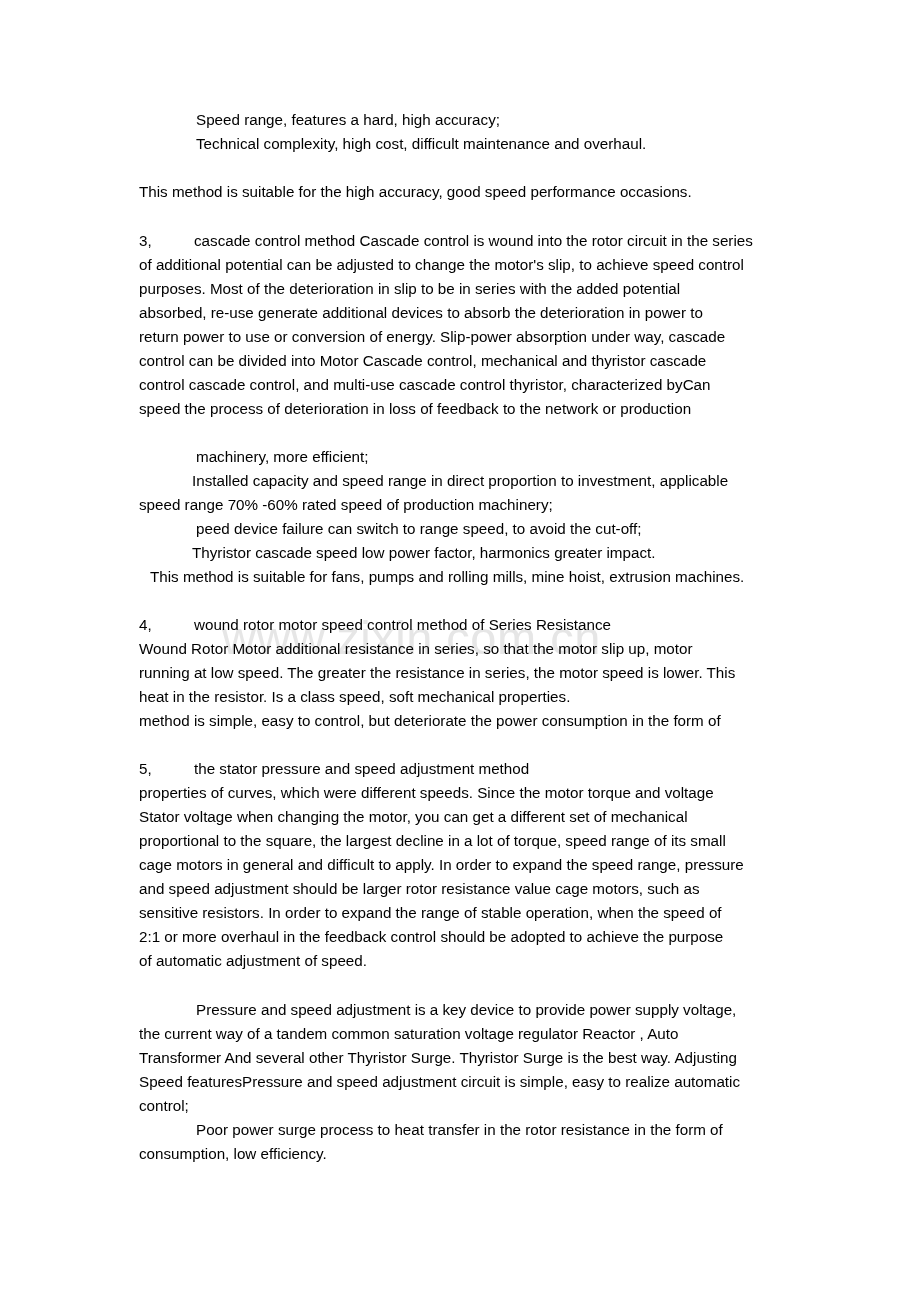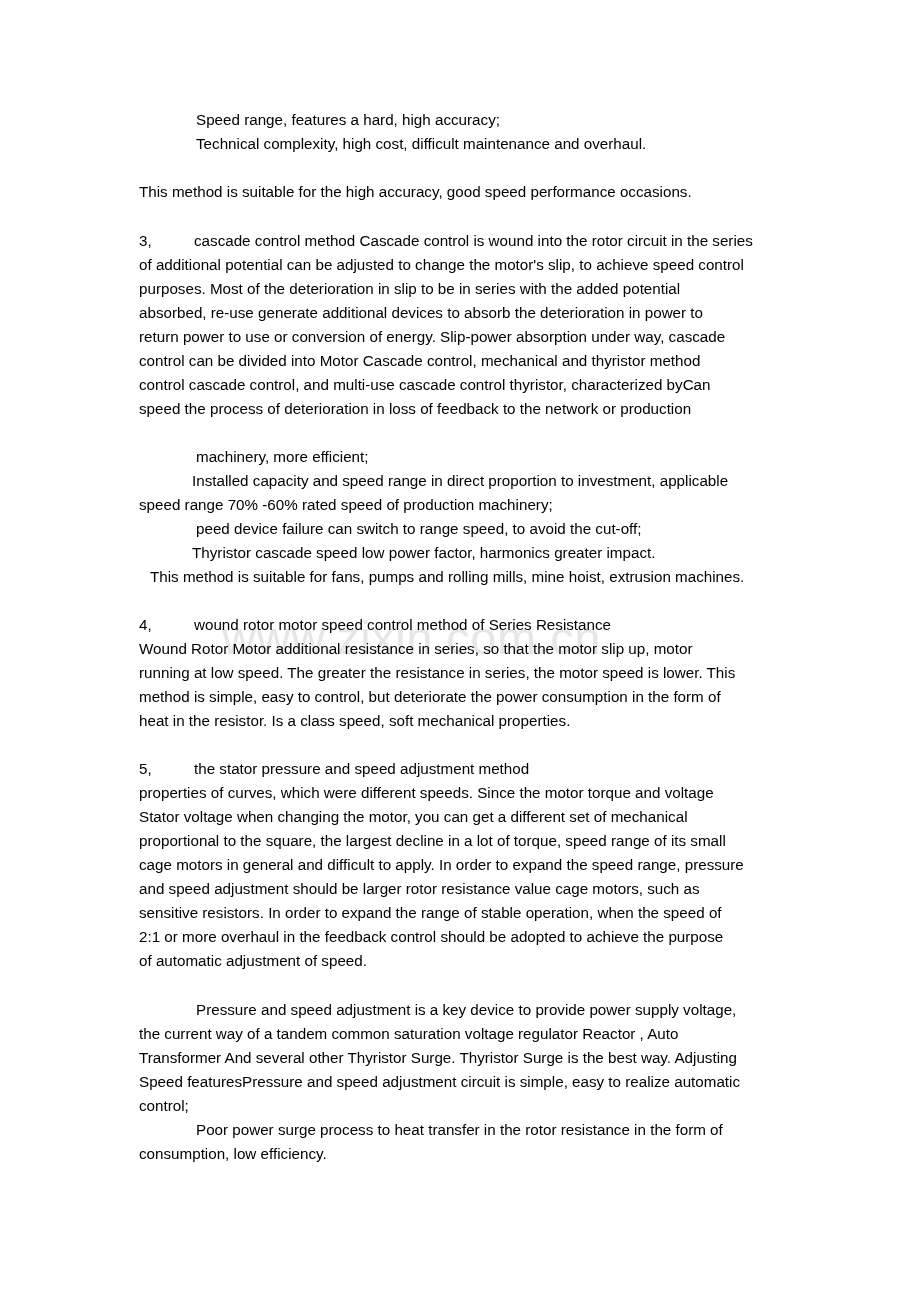--- a/index.html
+++ b/index.html
@@ -102,21 +102,21 @@
     </div>
 
     <div class="gap-md"></div>
 
     <div class="para">
       <span class="line"><span class="numtab">3,</span><span>cascade control method Cascade control is wound into the rotor circuit in the series</span></span>
       <span class="line">of additional potential can be adjusted to change the motor's slip, to achieve speed control</span>
       <span class="line">purposes. Most of the deterioration in slip to be in series with the added potential</span>
       <span class="line">absorbed, re-use generate additional devices to absorb the deterioration in power to</span>
       <span class="line">return power to use or conversion of energy. Slip-power absorption under way, cascade</span>
-      <span class="line">control can be divided into Motor Cascade control, mechanical and thyristor method</span>
+      <span class="line">control can be divided into Motor Cascade control, mechanical and thyristor cascade</span>
       <span class="line">control cascade control, and multi-use cascade control thyristor, characterized byCan</span>
       <span class="line">speed the process of deterioration in loss of feedback to the network or production</span>
     </div>
 
     <div class="gap-sm"></div>
 
     <div class="para">
       <span class="line ind-1b">machinery, more efficient;</span>
       <span class="line ind-1">Installed capacity and speed range in direct proportion to investment, applicable</span>
       <span class="line">speed range 70% -60% rated speed of production machinery;</span>
@@ -124,22 +124,22 @@
       <span class="line ind-1">Thyristor cascade speed low power factor, harmonics greater impact.</span>
       <span class="line ind-tab">This method is suitable for fans, pumps and rolling mills, mine hoist, extrusion machines.</span>
     </div>
 
     <div class="gap-sm"></div>
 
     <div class="para">
       <span class="line"><span class="numtab">4,</span><span>wound rotor motor speed control method of Series Resistance</span></span>
       <span class="line">Wound Rotor Motor additional resistance in series, so that the motor slip up, motor</span>
       <span class="line">running at low speed. The greater the resistance in series, the motor speed is lower. This</span>
+      <span class="line">heat in the resistor. Is a class speed, soft mechanical properties.</span>
       <span class="line">method is simple, easy to control, but deteriorate the power consumption in the form of</span>
-      <span class="line">heat in the resistor. Is a class speed, soft mechanical properties.</span>
     </div>
 
     <div class="gap-sm"></div>
 
     <div class="para">
       <span class="line"><span class="numtab">5,</span><span>the stator pressure and speed adjustment method</span></span>
       <span class="line">properties of curves, which were different speeds. Since the motor torque and voltage</span>
       <span class="line">Stator voltage when changing the motor, you can get a different set of mechanical</span>
       <span class="line">proportional to the square, the largest decline in a lot of torque, speed range of its small</span>
       <span class="line">cage motors in general and difficult to apply. In order to expand the speed range, pressure</span>

